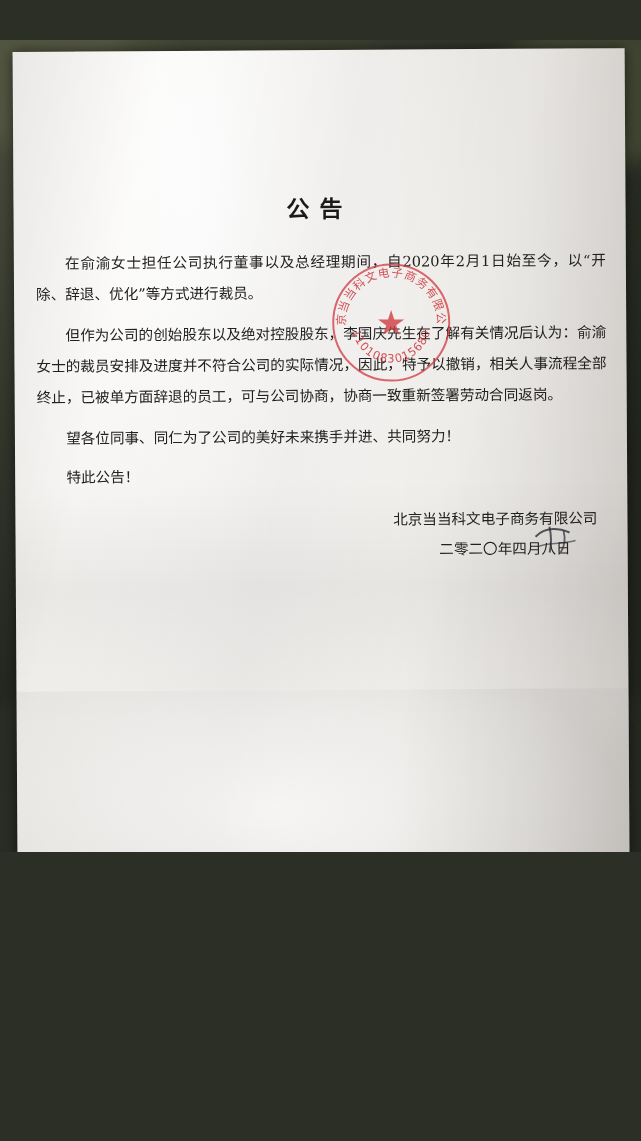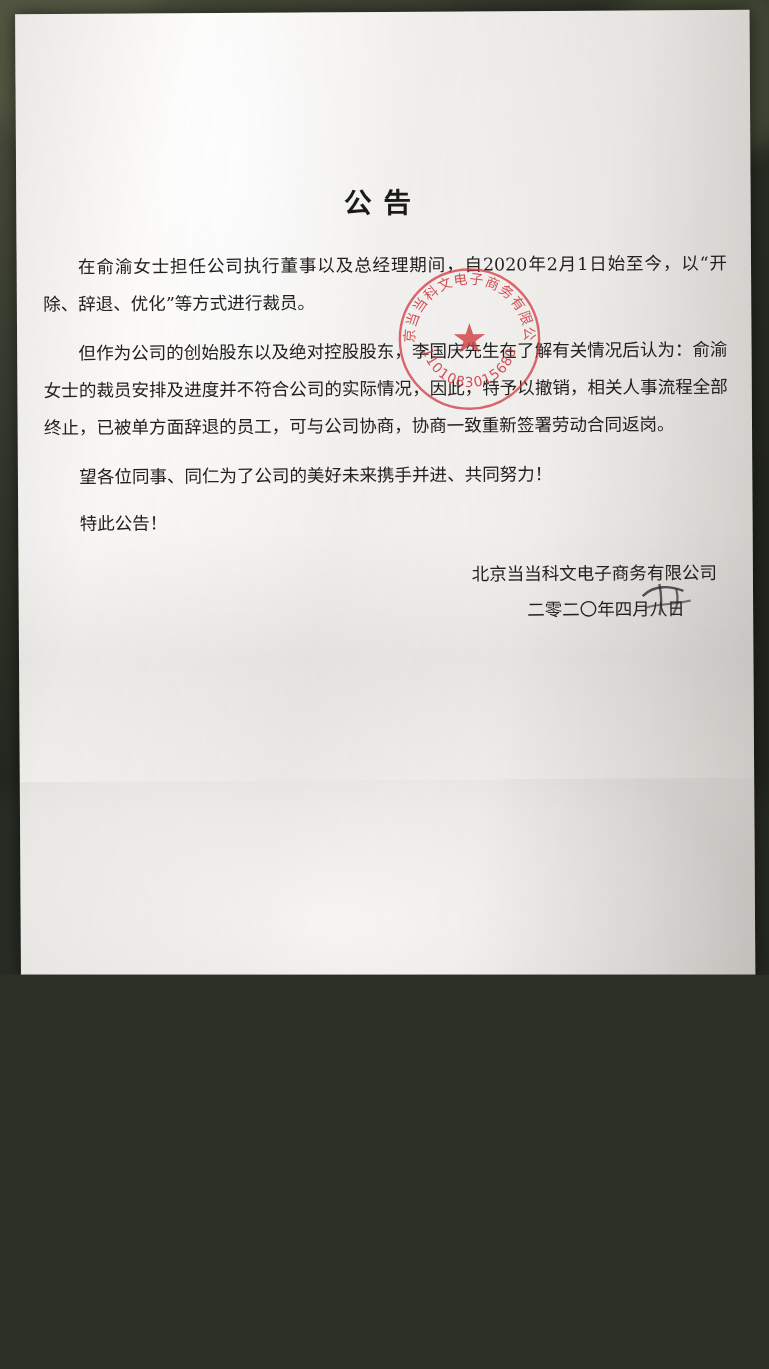--- a/index.html
+++ b/index.html
@@ -16,20 +16,21 @@
 
   
   .photo {
     position: relative;
     width: 641px;
     height: 812px;
     background:
       radial-gradient(circle at 12% 4%, #4e5140 0%, #32362b 38%, #22251d 70%),
       linear-gradient(120deg, #3b4033 0%, #2c3026 45%, #23261e 100%);
     overflow: hidden;
+    margin-top: 40px;
   }
   .bg-blob {
     position: absolute;
     border-radius: 50%;
     filter: blur(10px);
     opacity: .55;
   }
   .blob1 { left: -40px; top: -30px;  width: 220px; height: 150px; background: #5b5f46; }
   .blob2 { left: 120px; top: -40px;  width: 260px; height: 120px; background: #3f4534; }
   .blob3 { right: -50px; top: -20px; width: 200px; height: 150px; background: #555b40; }

